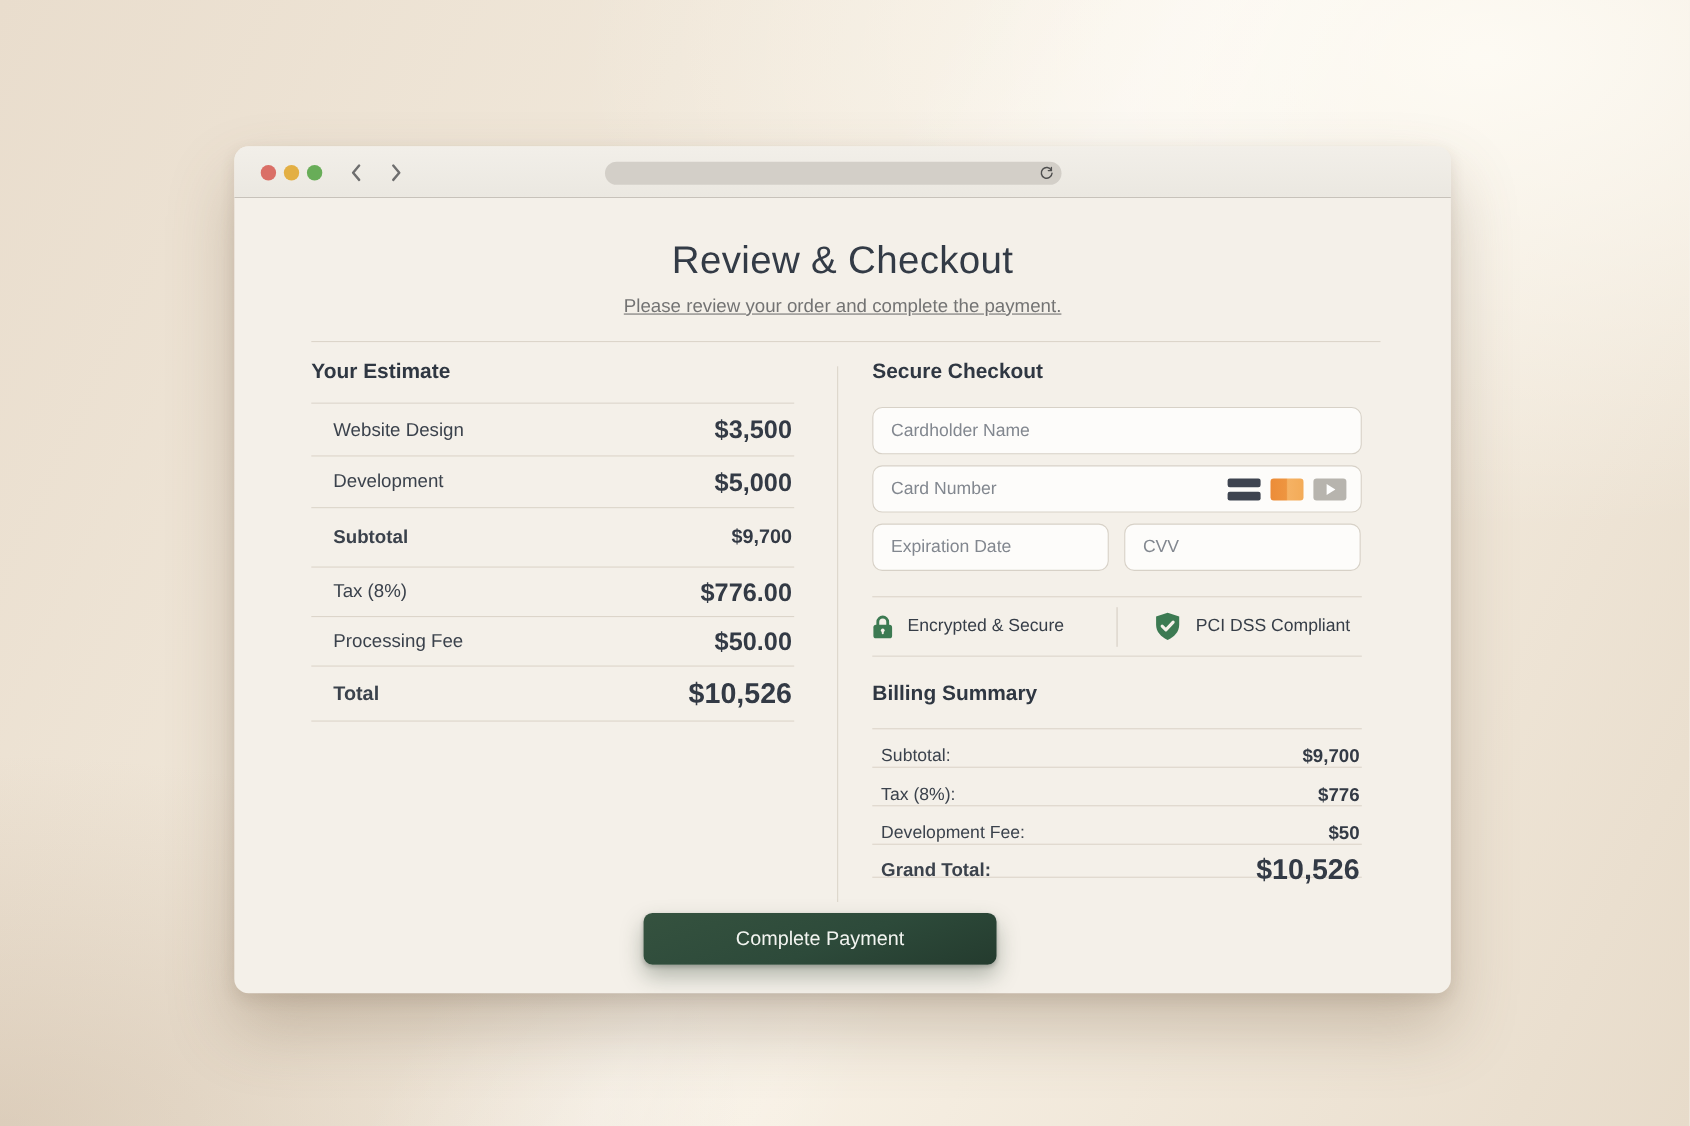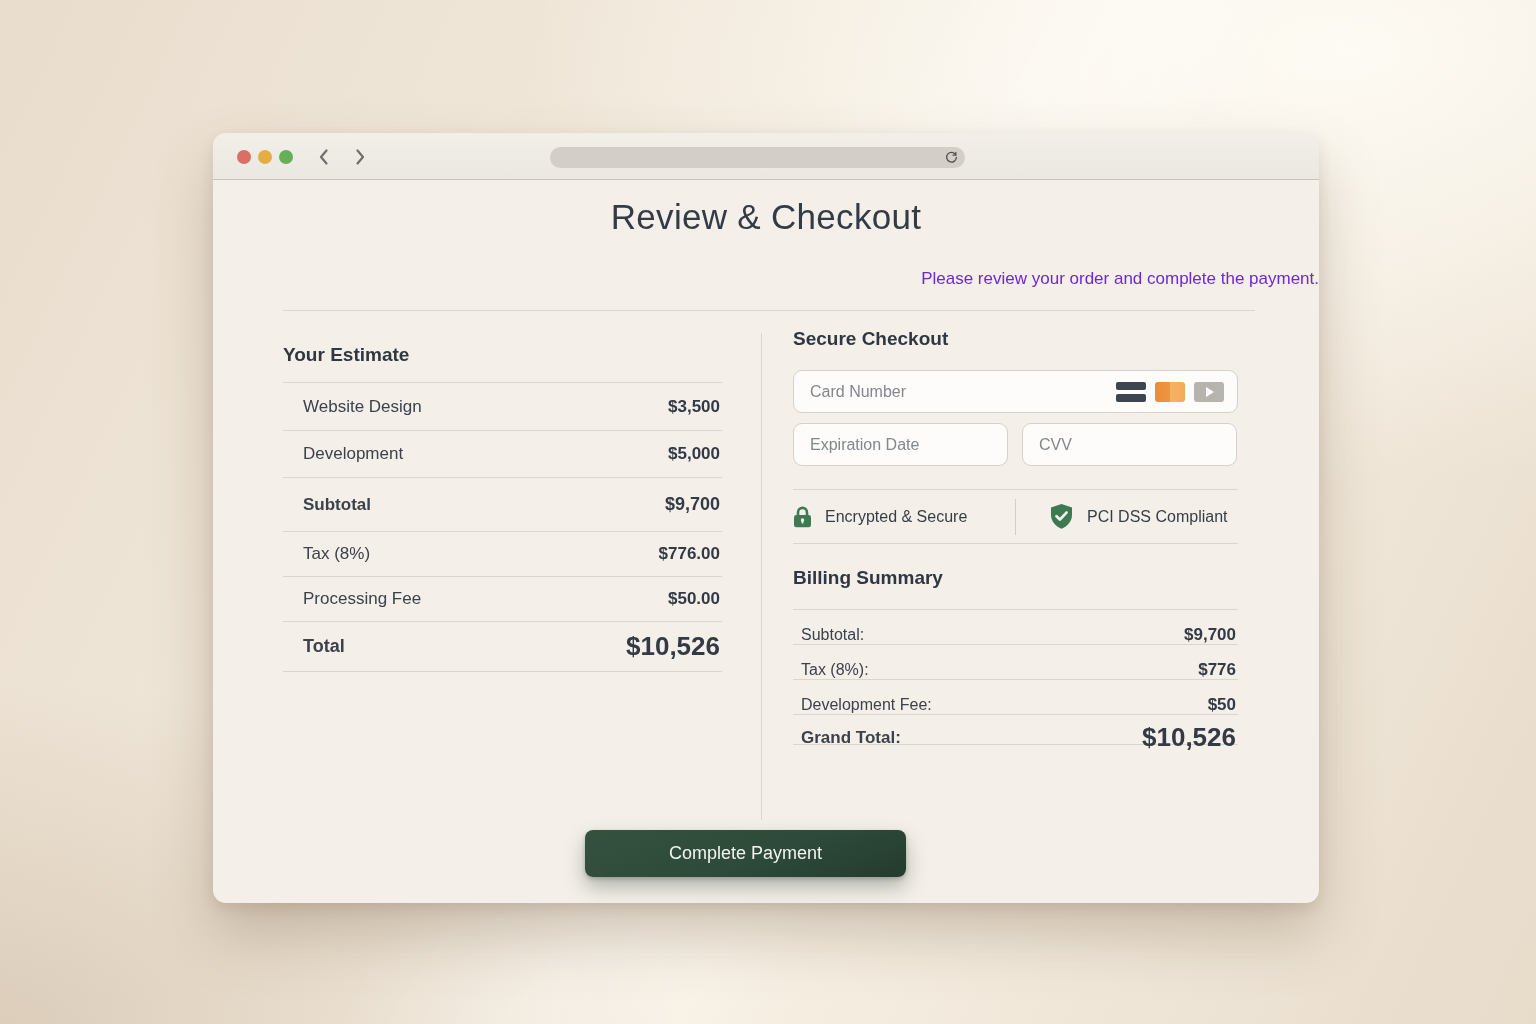--- a/index.html
+++ b/index.html
@@ -38,46 +38,46 @@
   .nav-back    { left:100px; }
   .nav-forward { left:136px; }
   .urlbar {
     position:absolute; left:337px; top:14px; width:415px; height:21px;
     background:#d3cfc8; border-radius:11px;
   }
   .reload { position:absolute; right:6px; top:3px; width:15px; height:15px; color:#4f4f4f; }
 
   
   .page-title {
-    position:absolute; top:64px; left:0; right:0; text-align:center;
+    position:absolute; top:84px; left:0; right:0; text-align:center;
     font-size:35px; font-weight:400; color:#333b46; letter-spacing:.3px;
   }
   .page-subtitle {
-    position:absolute; top:136px; left:0; right:0; text-align:right;
-    font-size:17px; color:#6d28d9;
+    position:absolute; top:136px; left:0; right:0; text-align:center;
+    font-size:17px; color:#737373;text-decoration:underline;
   }
   .hdiv { position:absolute; height:1px; background:#dcd5ca; }
   .vdiv { position:absolute; width:1px; background:#dcd5ca; }
   .div-top { left:70px; top:177px; width:972px; }
   .div-columns { left:548px; top:200px; height:487px; }
 
   .section-heading { font-size:19px; font-weight:700; color:#2f3742; }
 
   
   .estimate { position:absolute; left:70px; top:195px; width:439px; }
-  .estimate .section-heading { padding-left:0; margin-bottom:16px;margin-top:16px; }
+  .estimate .section-heading { padding-left:0; margin-bottom:16px; }
   .est-row {
     display:flex; justify-content:space-between; align-items:center;
     border-top:1px solid #dcd5ca; padding:0 2px 0 20px;
   }
   .est-row.h48 { height:48px; } .est-row.h47 { height:47px; }
   .est-row.h54 { height:54px; } .est-row.h45 { height:45px; } .est-row.h51 { height:51px; }
   .est-row:last-child { border-bottom:1px solid #dcd5ca; }
   .est-label { font-size:17px; color:#3b424c; }
-  .est-value { font-size:17px; font-weight:600; color:#333a45; }
+  .est-value { font-size:23px; font-weight:600; color:#333a45; }
   .row-subtotal .est-label { font-weight:700; }
   .row-subtotal .est-value { font-size:18px; font-weight:700; }
   .row-total .est-label { font-size:18px; font-weight:700; }
   .row-total .est-value { font-size:26px; font-weight:700; }
 
   
   .checkout { position:absolute; left:580px; top:195px; width:445px; }
   .checkout .section-heading { margin-bottom:20px; }
   .field {
     width:100%; height:43px; background:#fdfcfa;
@@ -184,20 +184,21 @@
     </div>
     <div class="est-row h51 row-total">
       <span class="est-label">Total</span>
       <span class="est-value">$10,526</span>
     </div>
   </div>
 
   <div class="checkout">
     <div class="section-heading">Secure Checkout</div>
 
+    <input class="field field-gap" type="text" placeholder="Cardholder Name" style="">
 
     <div class="card-wrap">
       <input class="field" type="text" placeholder="Card Number" style="">
       <div class="card-icons">
         <div class="ci ci-stripes">
             <span></span>
             <span></span>
           </div>
         <div class="ci ci-orange"></div>
         <div class="ci ci-gray">

